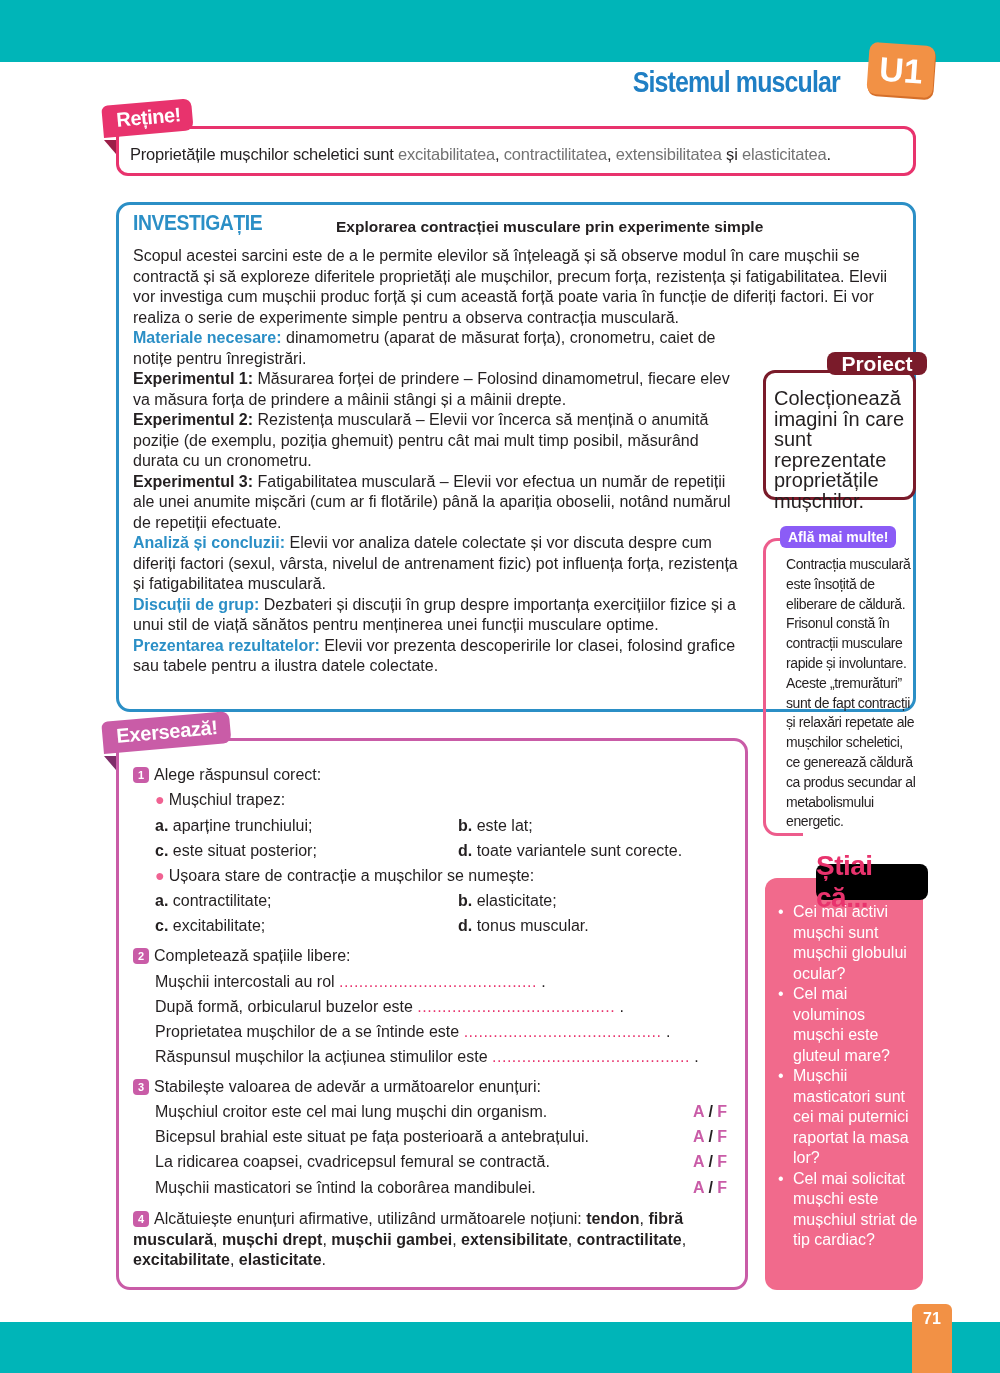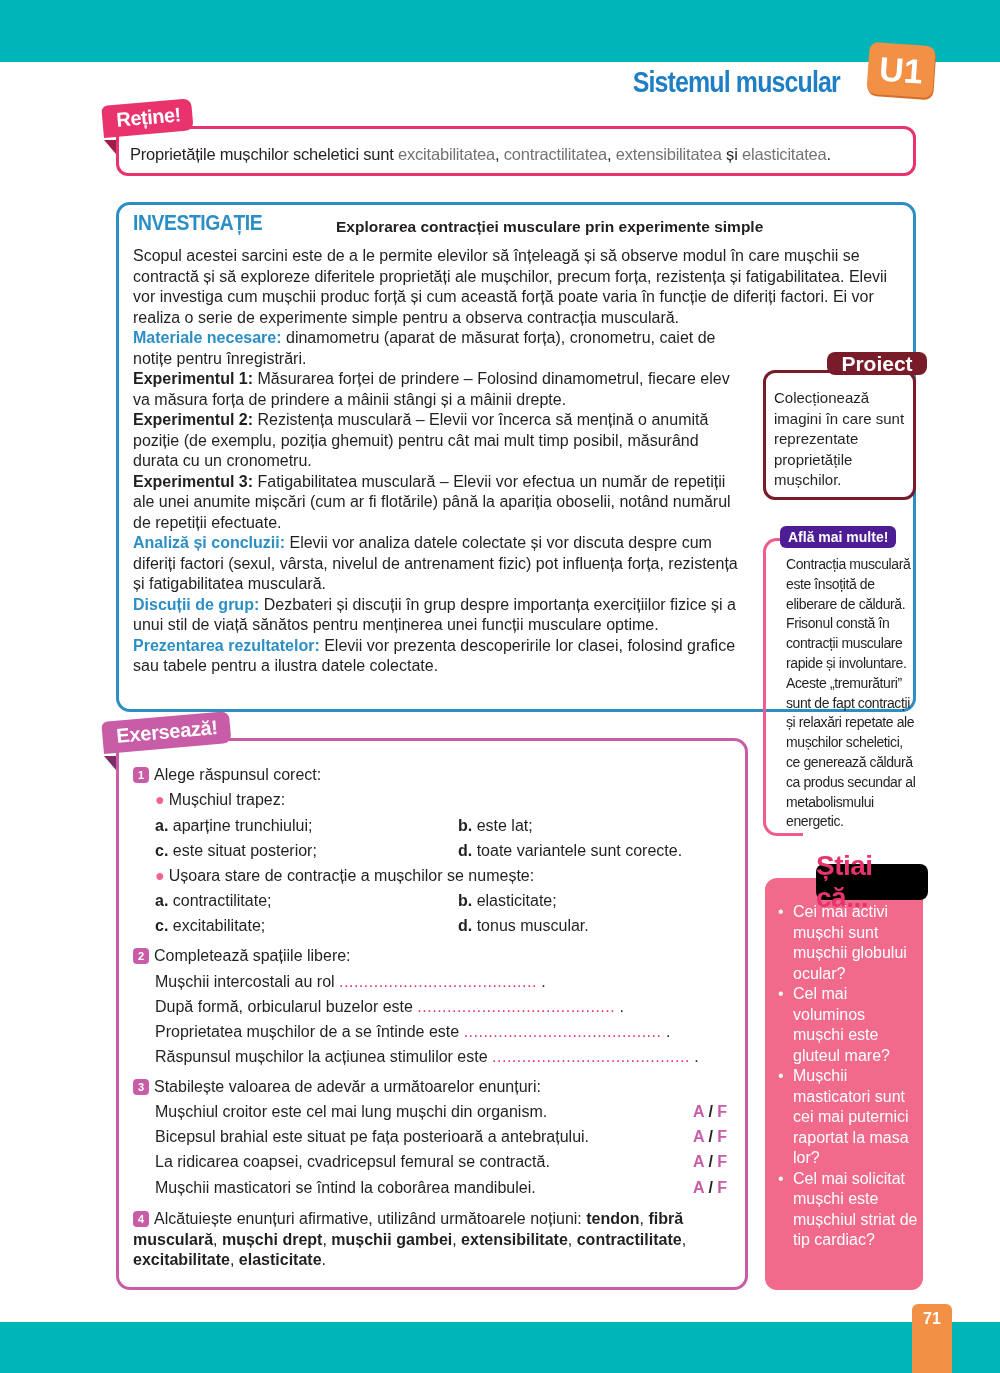--- a/index.html
+++ b/index.html
@@ -25,25 +25,25 @@
   .invest-subtitle { position: absolute; left: 336px; top: 218px; font-weight: bold; font-size: 15.5px; color: #231f20; }
   .invest-body { position: absolute; left: 133px; top: 246px; width: 775px; font-size: 16px; line-height: 20.5px; color: #231f20; }
   .invest-body p { margin: 0; }
   .narrow { width: 610px; }
   .lbl-blue { color: #2b8fc6; font-weight: bold; }
   .lbl-bold { font-weight: bold; }
 
   
   .proiect-box { position: absolute; left: 763px; top: 370px; width: 153px; height: 130px; border: 3px solid #7a1b2a; border-radius: 12px; background: #fff; }
   .proiect-tag { position: absolute; left: 827px; top: 352px; width: 100px; height: 23px; background: #7a1b2a; color: #fff; font-weight: bold; font-size: 21px; border-radius: 8px; display: flex; align-items: center; justify-content: center; z-index: 3; }
-  .proiect-text { position: absolute; left: 774px; top: 388px; width: 138px; font-size: 15px; line-height: 20.5px; color: #231f20; z-index: 4; }
+  .proiect-text { position: absolute; left: 774px; top: 388px; width: 138px; font-size: 20px; line-height: 20.5px; color: #231f20; z-index: 4; }
 
   
   .afla-line { position: absolute; left: 763px; top: 538px; width: 40px; height: 298px; border-left: 3px solid #ed5c8c; border-top: 3px solid #ed5c8c; border-bottom: 3px solid #ed5c8c; border-radius: 14px 0 0 14px; }
-  .afla-tag { position: absolute; left: 780px; top: 526px; background: #4c1d95; color: #fff; font-weight: bold; font-size: 14px; padding: 3px 8px; border-radius: 6px; z-index: 3; }
+  .afla-tag { position: absolute; left: 780px; top: 526px; background: #8b5cf6; color: #fff; font-weight: bold; font-size: 14px; padding: 3px 8px; border-radius: 6px; z-index: 3; }
   .afla-text { position: absolute; left: 786px; top: 555px; width: 130px; font-size: 14px; line-height: 19.8px; color: #231f20; letter-spacing: -0.4px; }
 
   
   .stiai-box { position: absolute; left: 765px; top: 878px; width: 158px; height: 412px; background: #f16a8c; border-radius: 12px; }
   .stiai-tag { position: absolute; left: 816px; top: 864px; width: 112px; height: 36px; background: #000000; color: #e8336d; font-weight: bold; font-size: 28px; border-radius: 8px; display: flex; align-items: center; justify-content: center; z-index: 3; letter-spacing: -0.5px; }
   .stiai-list { position: absolute; left: 775px; top: 902px; width: 145px; list-style: none; font-size: 16px; line-height: 20.5px; color: #fff; z-index: 4; }
   .stiai-list li { position: relative; padding-left: 18px; }
   .stiai-list li::before { content: "•"; position: absolute; left: 3px; top: 0; }
 
   

